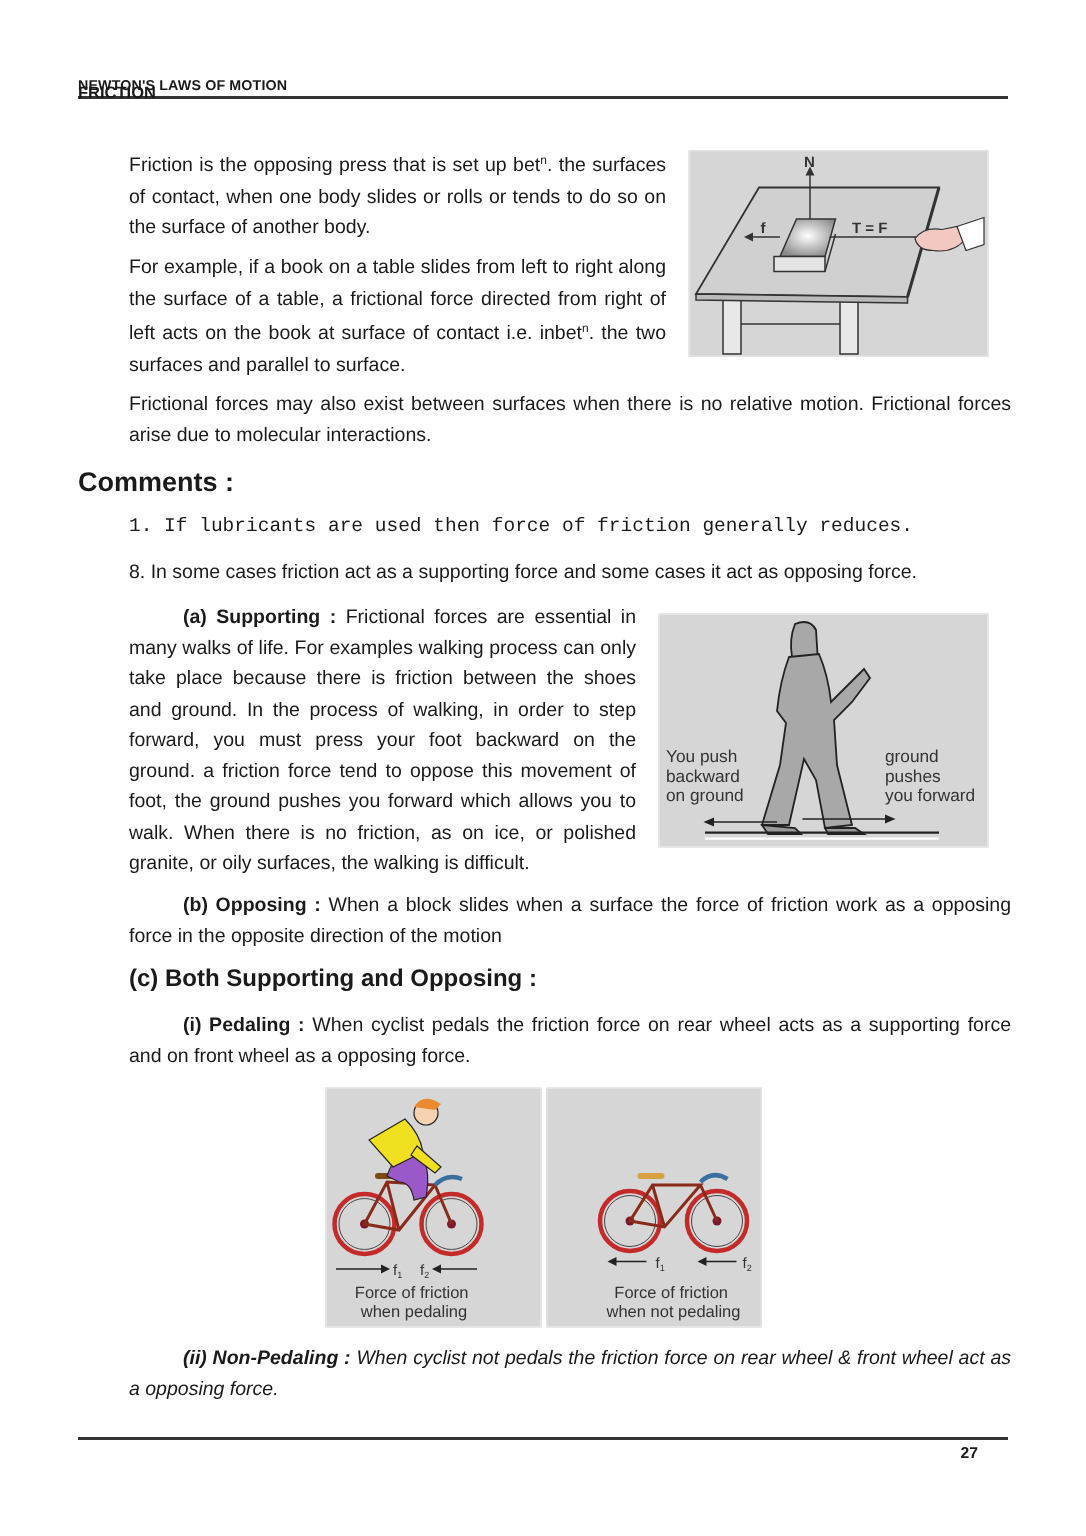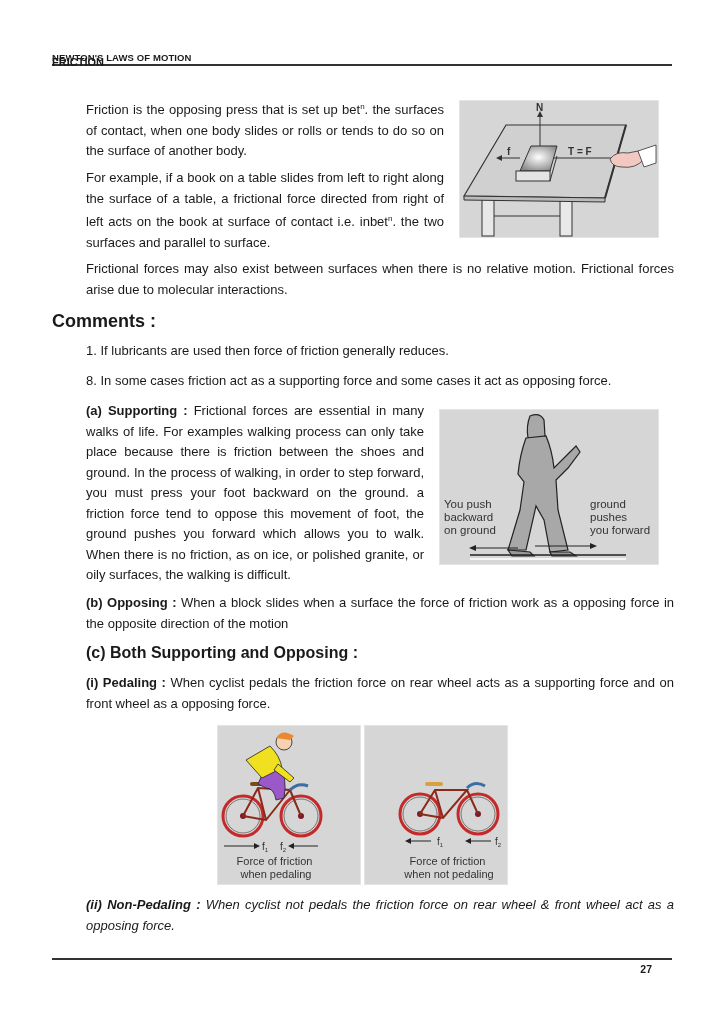--- a/index.html
+++ b/index.html
@@ -4,21 +4,21 @@
   <style>
     html, body { margin: 0; padding: 0; background: #ffffff; }
     body { width: 724px; height: 1024px; position: relative; overflow: hidden;
            font-family: "Liberation Sans", sans-serif; color: #1a1a1a; }
     .abs { position: absolute; }
     .running-head { left: 52px; top: 52px; font-size: 9.5px; font-weight: bold; letter-spacing: 0.1px; }
     .head-rule { left: 52px; top: 64px; width: 620px; height: 1.5px; background: #333; }
     .section-title { left: 52px; top: 56px; font-size: 11px; font-weight: bold; }
     p { margin: 0; }
     .para { font-size: 13px; line-height: 20.5px; text-align: justify; }
-    .para b { font-weight: bold; }
+    .para b { font-weight: bold; margin-left: 36px; }
     .fig { background: #d6d6d6; border: 1px solid #e4e4e4; }
     .fig svg { display: block; }
     .foot-rule { left: 52px; top: 958px; width: 620px; height: 1.5px; background: #333; }
     .page-num { left: 620px; top: 963px; width: 32px; text-align: right; font-size: 10.5px; font-weight: bold; }
     .svgtxt { font-family: "Liberation Sans", sans-serif; fill: #333; }
   </style>
 </head>
 <body>
 
 <div class="abs running-head">NEWTON'S LAWS OF MOTION</div>
@@ -61,21 +61,21 @@
     <text x="108" y="54" class="svgtxt" font-size="10" font-weight="bold">T = F</text>
 
     <path d="M150,58 Q156,50 168,52 L178,50 L184,58 Q176,68 162,66 Q152,66 150,58 Z" fill="#f2c8c0" stroke="#333" stroke-width="0.8"></path>
     <path d="M178,50 L196,44 L196,62 L184,66 Z" fill="#ffffff" stroke="#333" stroke-width="0.8"></path>
   </svg>
 </div>
 
 <p class="abs para" style="left:86px; top:259px; width:588px;">Frictional forces may also exist between surfaces when there is no relative motion. Frictional forces arise due to molecular interactions.</p>
 
 <div class="abs" style="left:52px; top:311px; font-size:18px; font-weight:bold;">Comments :</div>
-<p class="abs para" style="left:86px; top:341px; width:588px;">1. If lubricants are used then force of friction generally reduces.</p>
+<p class="abs para" style="left:86px; top:341px; width:588px;font-family:Liberation Mono, monospace;">1. If lubricants are used then force of friction generally reduces.</p>
 <p class="abs para" style="left:86px; top:371px; width:590px; text-align:left; white-space:nowrap;">8. In some cases friction act as a supporting force and some cases it act as opposing force.</p>
 
 <p class="abs para" style="left:86px; top:401px; width:338px;"><b>(a) Supporting :</b><span> Frictional forces are essential in many walks of life. For examples walking process can only take place because there is friction between the shoes and ground. In the process of walking, in order to step forward, you must press your foot backward on the ground. a friction force tend to oppose this movement of foot, the ground pushes you forward which allows you to walk. When there is no friction, as on ice, or polished granite, or oily surfaces, the walking is difficult.</span></p>
 
 <div class="abs fig" style="left:439px; top:409px; width:218px; height:154px;">
   <svg width="218" height="154" viewBox="0 0 218 154">
 
     <g fill="#a8a8a8" stroke="#222" stroke-width="1.2">
       <path d="M90,6 Q100,2 104,10 L105,26 Q100,32 94,30 L88,28 Q86,16 90,6 Z"></path>
       <path d="M86,28 L106,26 Q112,40 114,58 L128,44 L136,36 L140,42 L128,58 L116,70 L118,100 L128,140 L110,142 L104,110 L96,96 L86,140 L68,140 L80,100 L84,72 L78,64 Q80,44 86,28 Z"></path>

